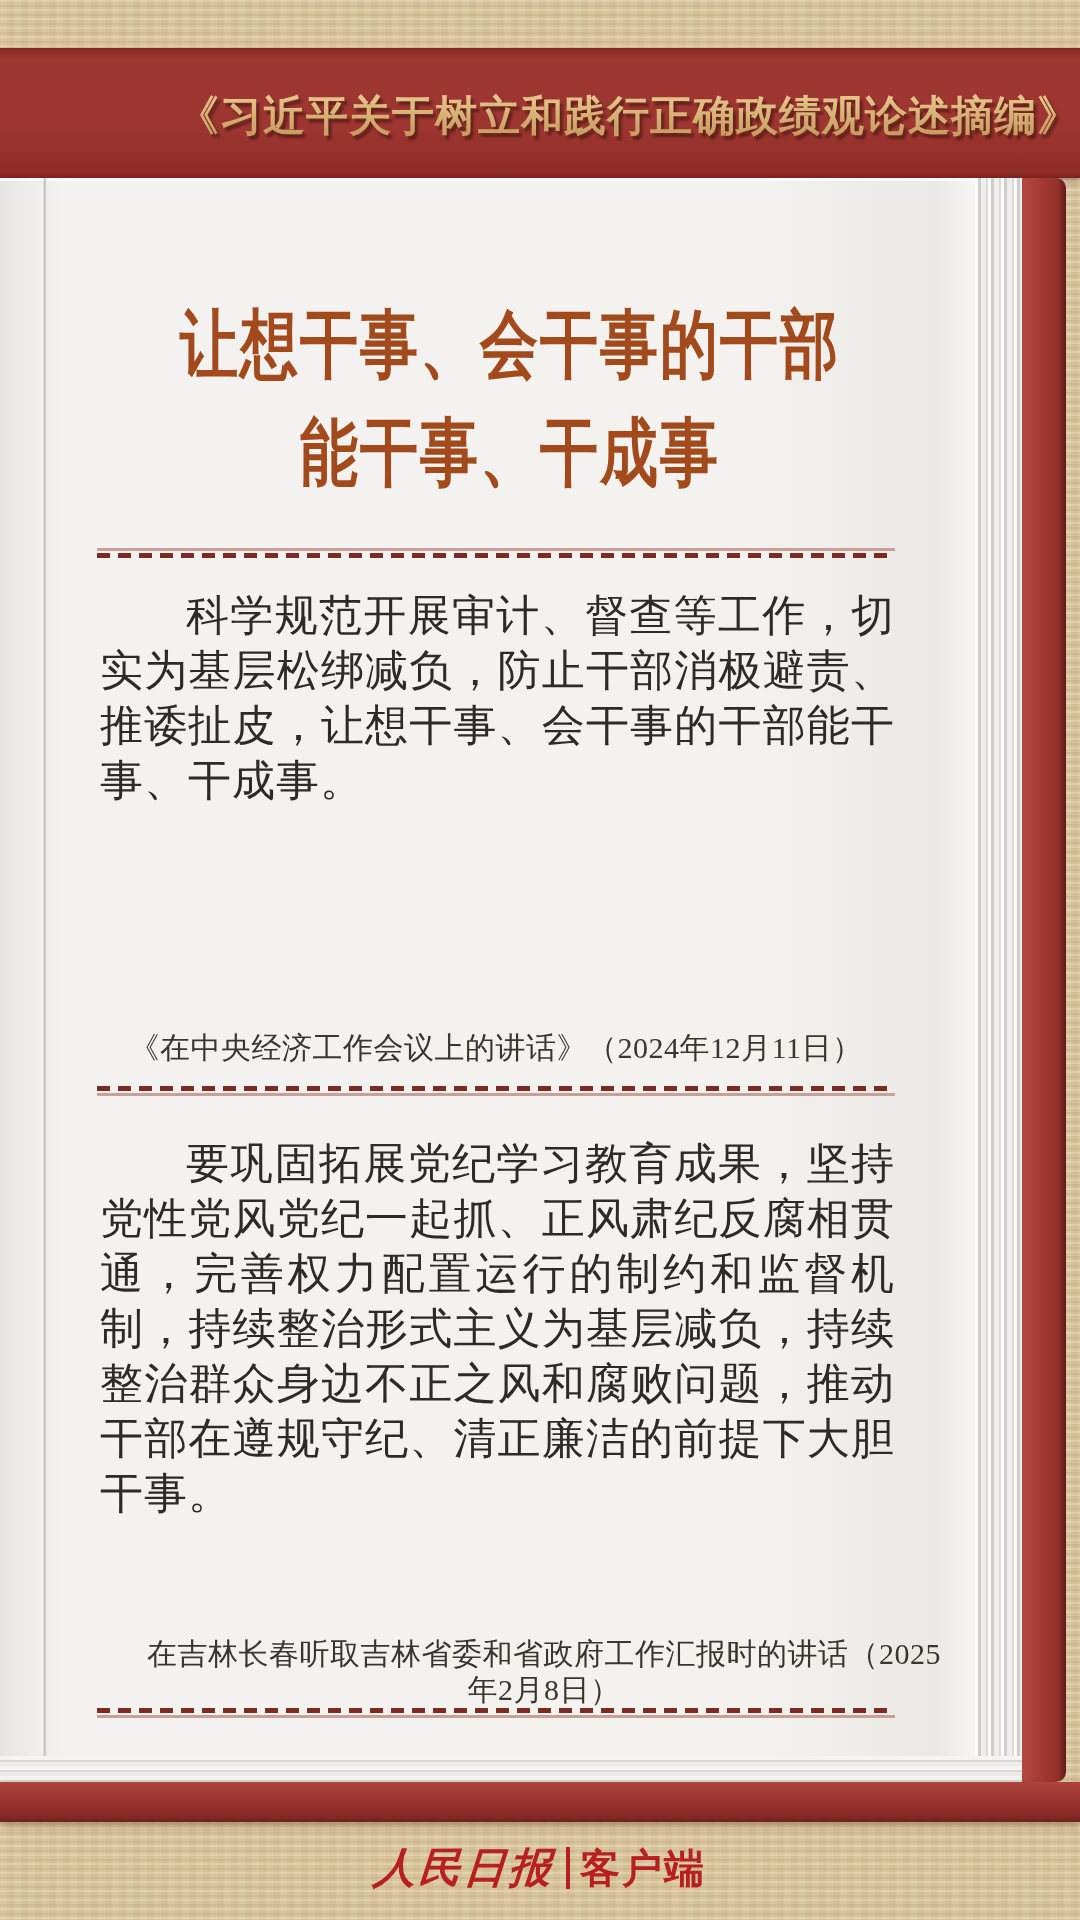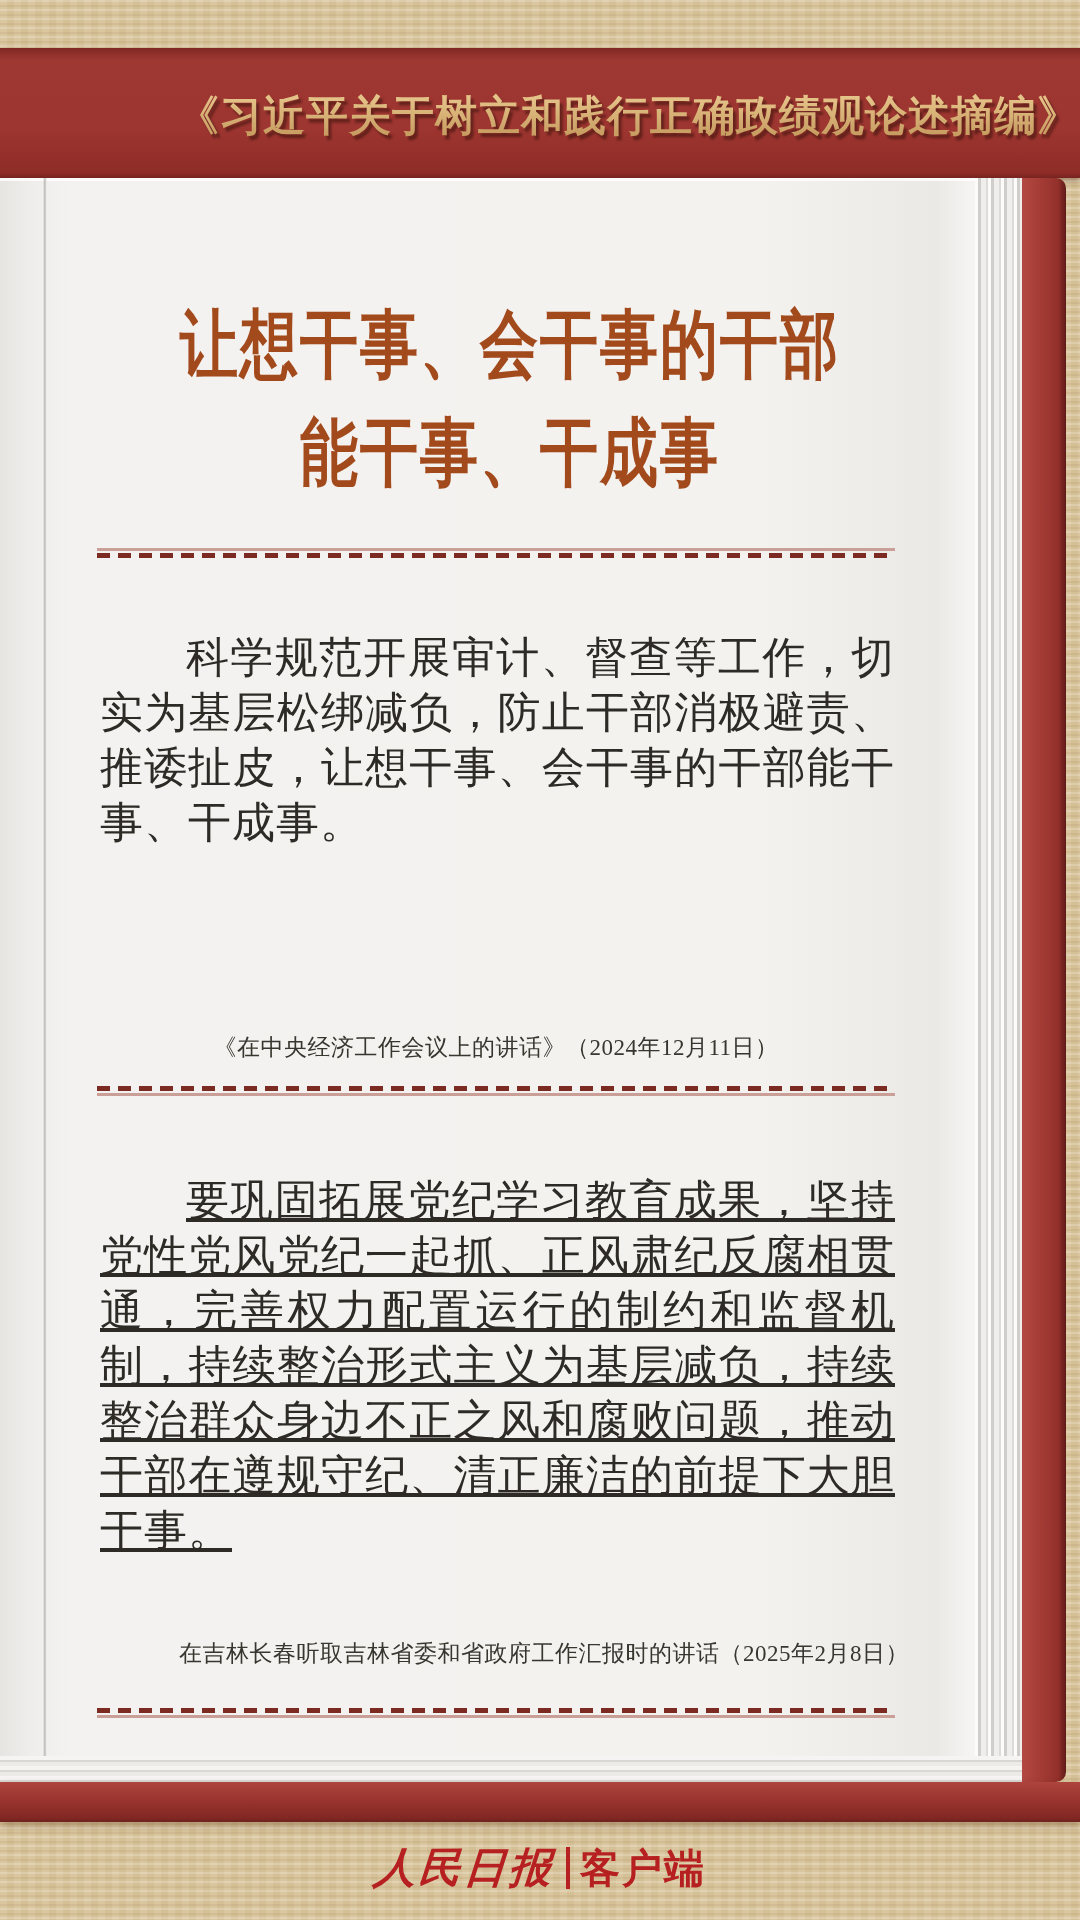--- a/index.html
+++ b/index.html
@@ -69,21 +69,21 @@
   .divider .solid{height:3px;background:#c99f97;}
   .divider .dash{height:5px;margin-top:2px;background:repeating-linear-gradient(90deg,#7c2b23 0 13px,rgba(0,0,0,0) 13px 21px);}
   .divider.flip .dash{margin-top:0;margin-bottom:2px;}
   .para{
     position:absolute;left:100px;width:795px;
     font-size:43px;line-height:55px;color:#2e2b27;
     text-align:justify;text-indent:2em;letter-spacing:1px;
   }
   .cite{
     position:absolute;left:97px;width:798px;text-align:center;
-    font-size:23px;line-height:36px;color:#39362f;letter-spacing:0.5px;
+    font-size:30px;line-height:36px;color:#39362f;letter-spacing:0.5px;
   }
   
   .footer-logo{
     position:absolute;top:1840px;left:0;width:1080px;height:52px;
     text-align:center;color:#b62020;white-space:nowrap;
   }
   .logo-masthead{
     display:inline-block;font-family:"Liberation Serif","DejaVu Serif",serif;
     font-style:italic;font-weight:bold;font-size:42px;letter-spacing:3px;
     transform:skewX(-4deg);vertical-align:middle;
@@ -117,29 +117,29 @@
 <div class="headline">
   <div>让想干事、会干事的干部</div>
   <div>能干事、干成事</div>
 </div>
 
 <div class="divider" style="top:548px;">
   <div class="solid"></div>
   <div class="dash"></div>
 </div>
 
-<div class="para" style="top:630px;">科学规范开展审计、督查等工作，切实为基层松绑减负，防止干部消极避责、推诿扯皮，让想干事、会干事的干部能干事、干成事。</div>
+<div class="para" style="top:588px;">科学规范开展审计、督查等工作，切实为基层松绑减负，防止干部消极避责、推诿扯皮，让想干事、会干事的干部能干事、干成事。</div>
 <div class="cite" style="top:1030px;">《在中央经济工作会议上的讲话》（2024年12月11日）</div>
 
 <div class="divider flip" style="top:1086px;">
   <div class="dash"></div>
   <div class="solid"></div>
 </div>
 
-<div class="para" style="top:1173px;text-decoration:underline;">要巩固拓展党纪学习教育成果，坚持党性党风党纪一起抓、正风肃纪反腐相贯通，完善权力配置运行的制约和监督机制，持续整治形式主义为基层减负，持续整治群众身边不正之风和腐败问题，推动干部在遵规守纪、清正廉洁的前提下大胆干事。</div>
+<div class="para" style="top:1136px;">要巩固拓展党纪学习教育成果，坚持党性党风党纪一起抓、正风肃纪反腐相贯通，完善权力配置运行的制约和监督机制，持续整治形式主义为基层减负，持续整治群众身边不正之风和腐败问题，推动干部在遵规守纪、清正廉洁的前提下大胆干事。</div>
 <div class="cite" style="top:1636px;margin-left:48px;">
   <div>在吉林长春听取吉林省委和省政府工作汇报时的讲话（2025年2月8日）</div>
 </div>
 
 <div class="divider flip" style="top:1708px;">
   <div class="dash"></div>
   <div class="solid"></div>
 </div>
 
 <div class="footer-logo">

